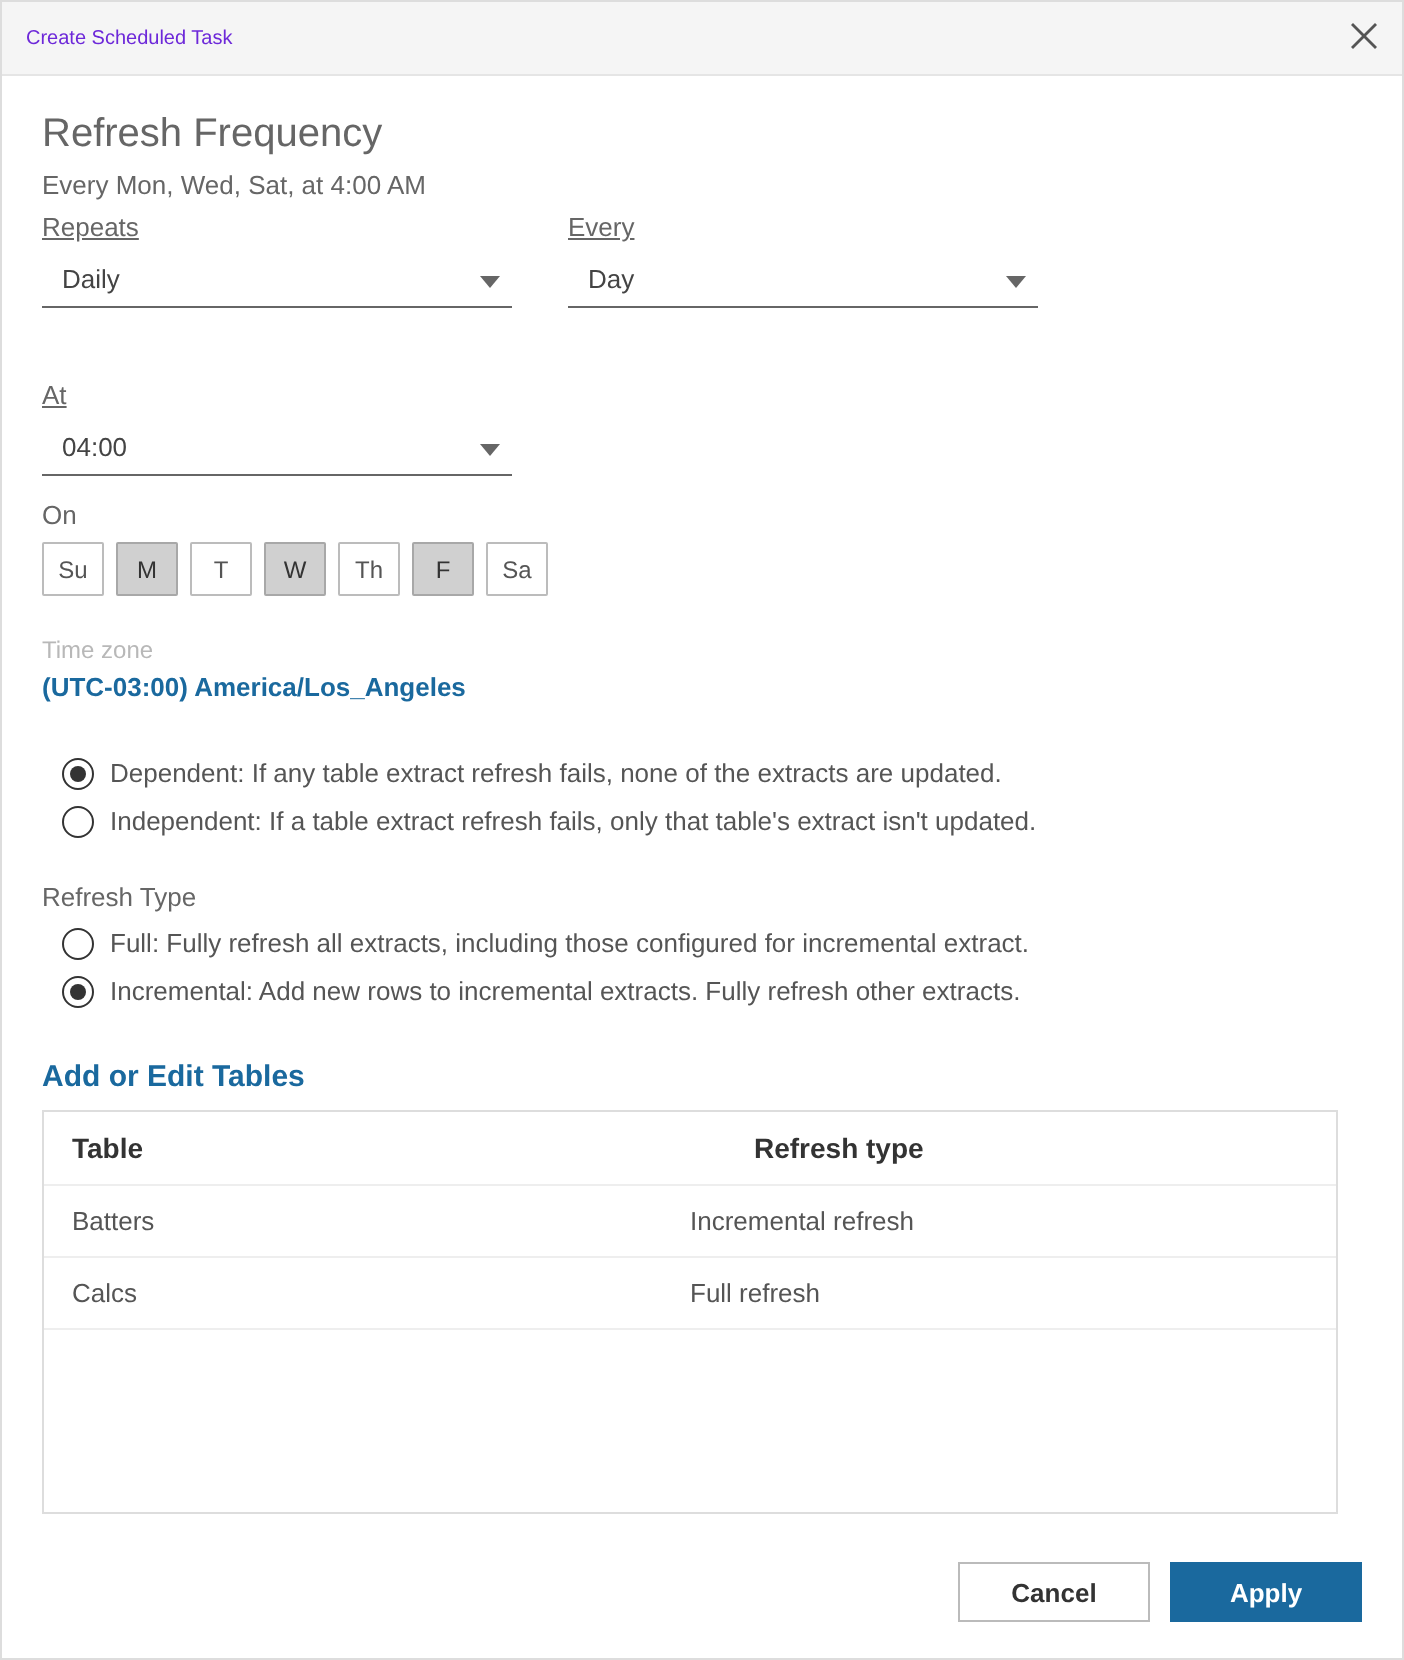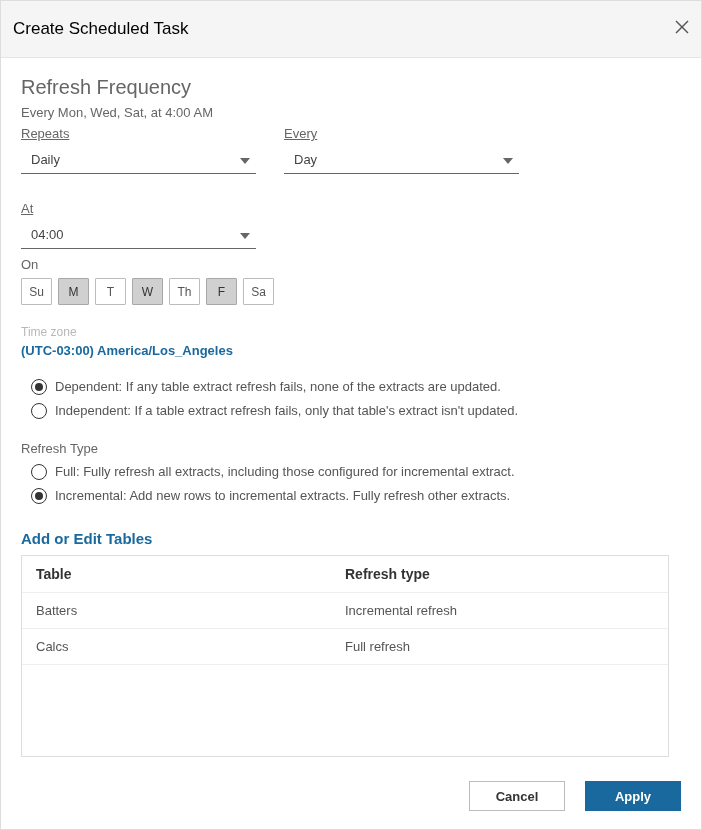--- a/index.html
+++ b/index.html
@@ -19,23 +19,23 @@
     display: flex;
     flex-direction: column;
   }
   .titlebar {
     height: 36px;
     background: #f5f5f5;
     border-bottom: 1px solid #e5e5e5;
     display: flex;
     align-items: center;
     justify-content: space-between;
-    padding: 10px 12px;
-    color: #000000;
-    font-size: 17px;
+    padding: 0 12px;
+    color: #6d28d9;
+    font-size: 10px;
   }
   .titlebar .close-icon {
     cursor: pointer;
     color: #555;
   }
   .body {
     flex: 1;
     padding: 18px 32px 10px 20px;
     overflow: hidden;
     display: flex;
@@ -176,29 +176,30 @@
     display: flex;
     padding: 10px 14px;
     border-bottom: 1px solid #eee;
     color: #555;
     font-size: 13px;
   }
   .tbl-head {
     font-weight: 600;
     color: #333;
     font-size: 14px;
+    gap: 32px;
   }
   .col-a { flex: 0 0 50%; }
   .col-b { flex: 1; }
 
   .footer {
     padding: 14px 20px 18px 20px;
     display: flex;
     justify-content: flex-end;
-    gap: 20px;
+    gap: 10px;
   }
   .btn {
     height: 28px;
     min-width: 94px;
     border: 1px solid #bbb;
     background: #fff;
     color: #333;
     font-size: 13px;
     font-weight: 600;
     display: flex;

